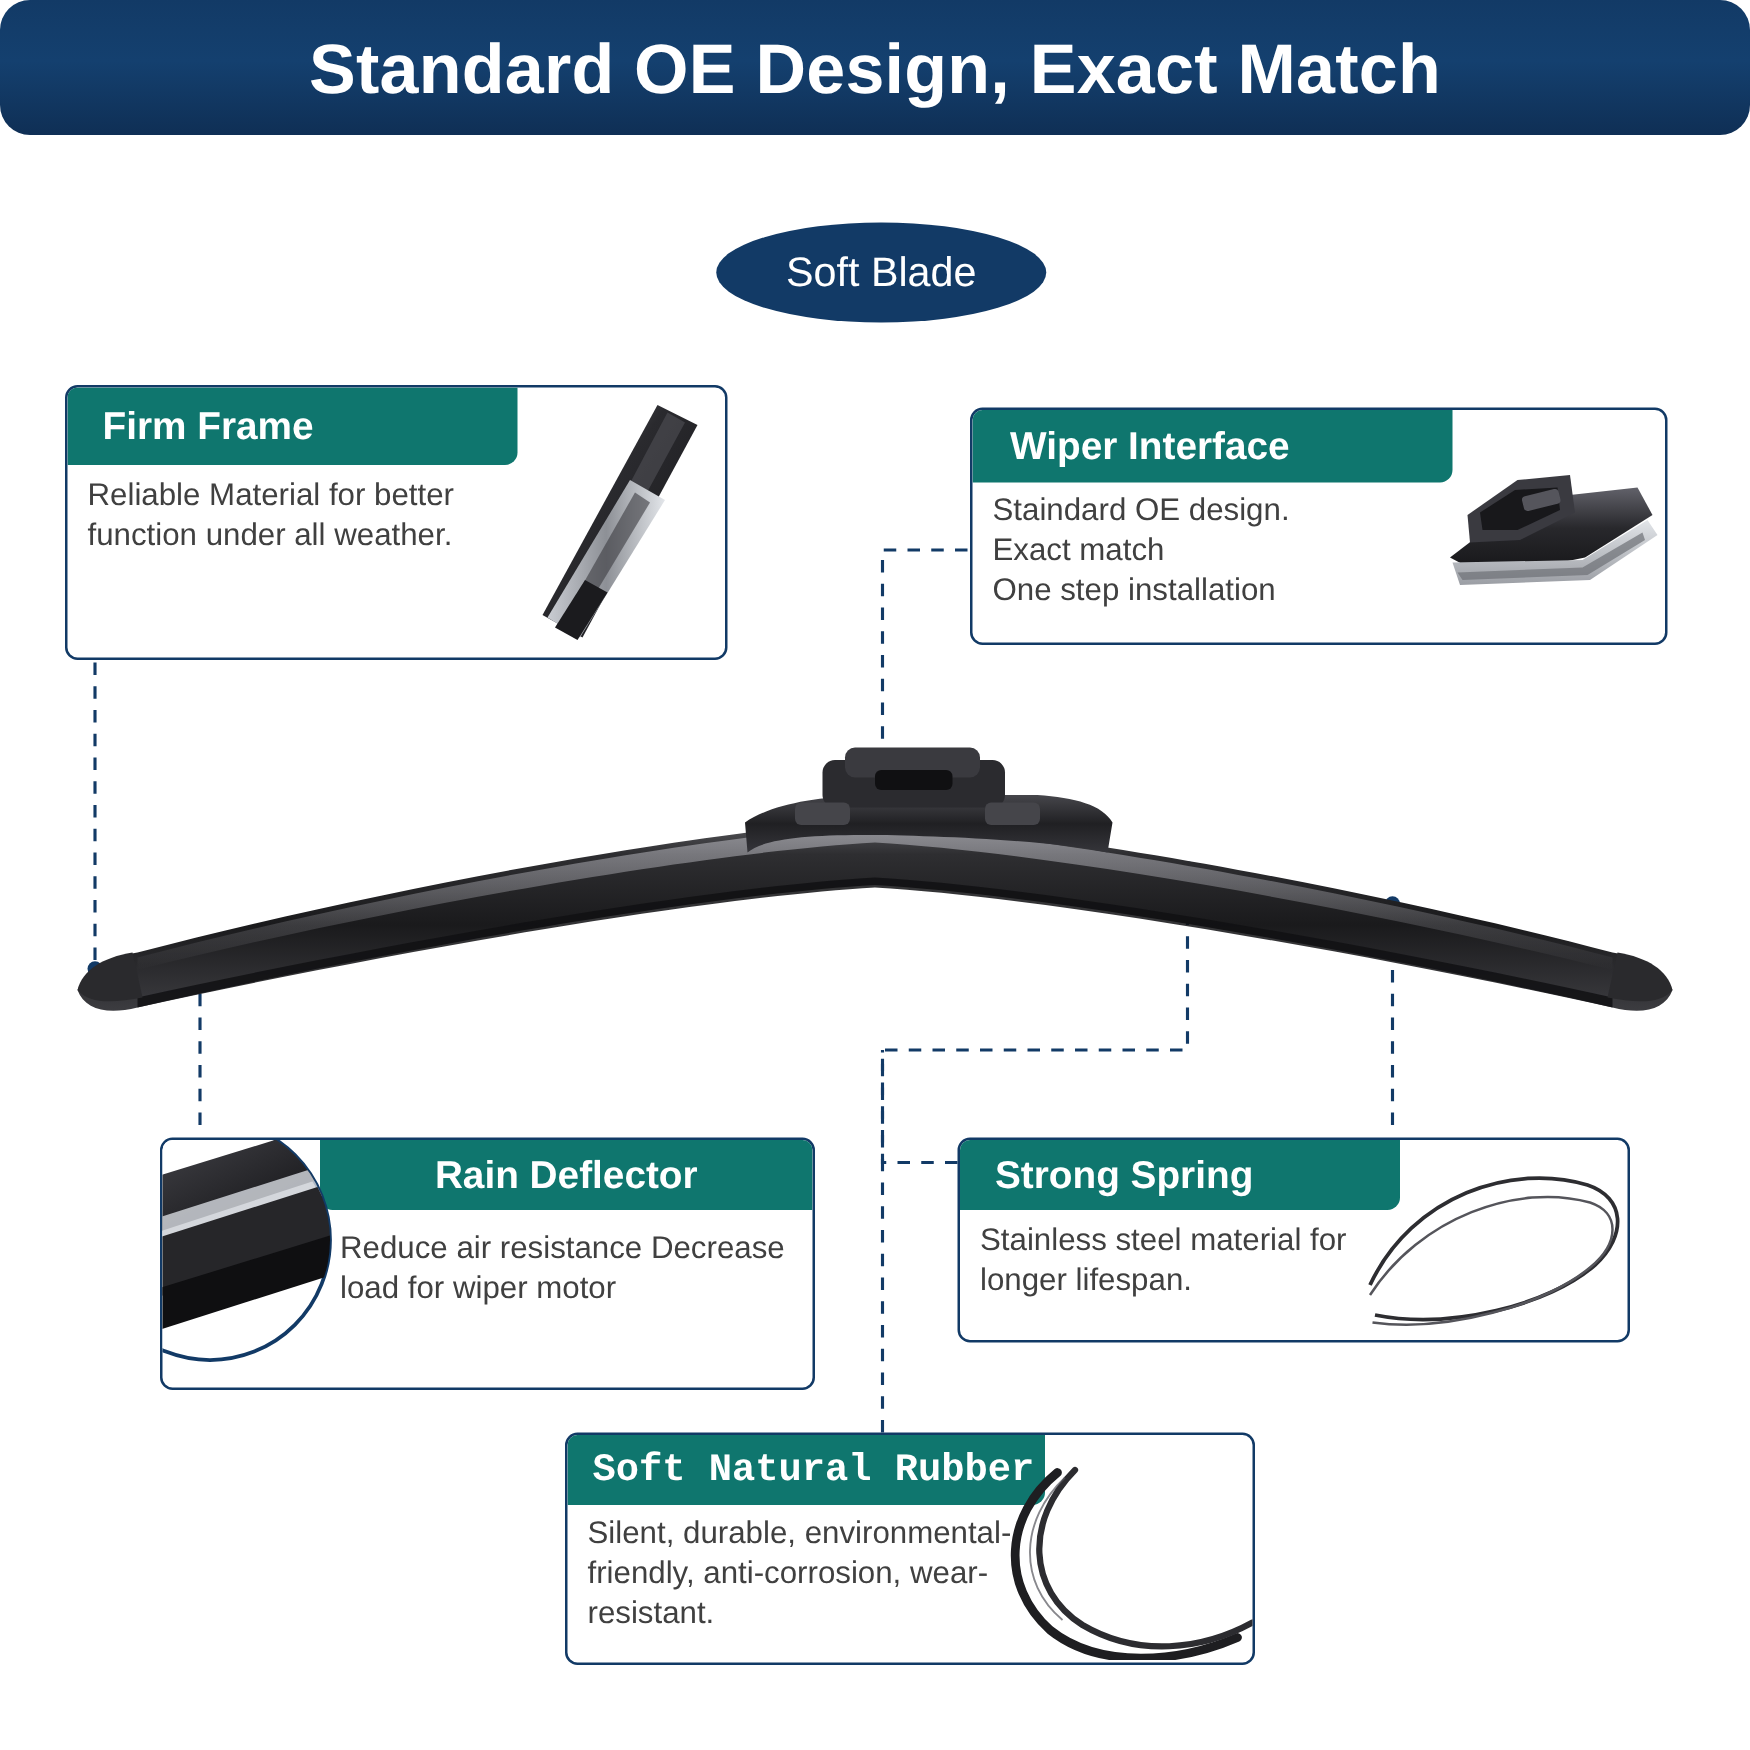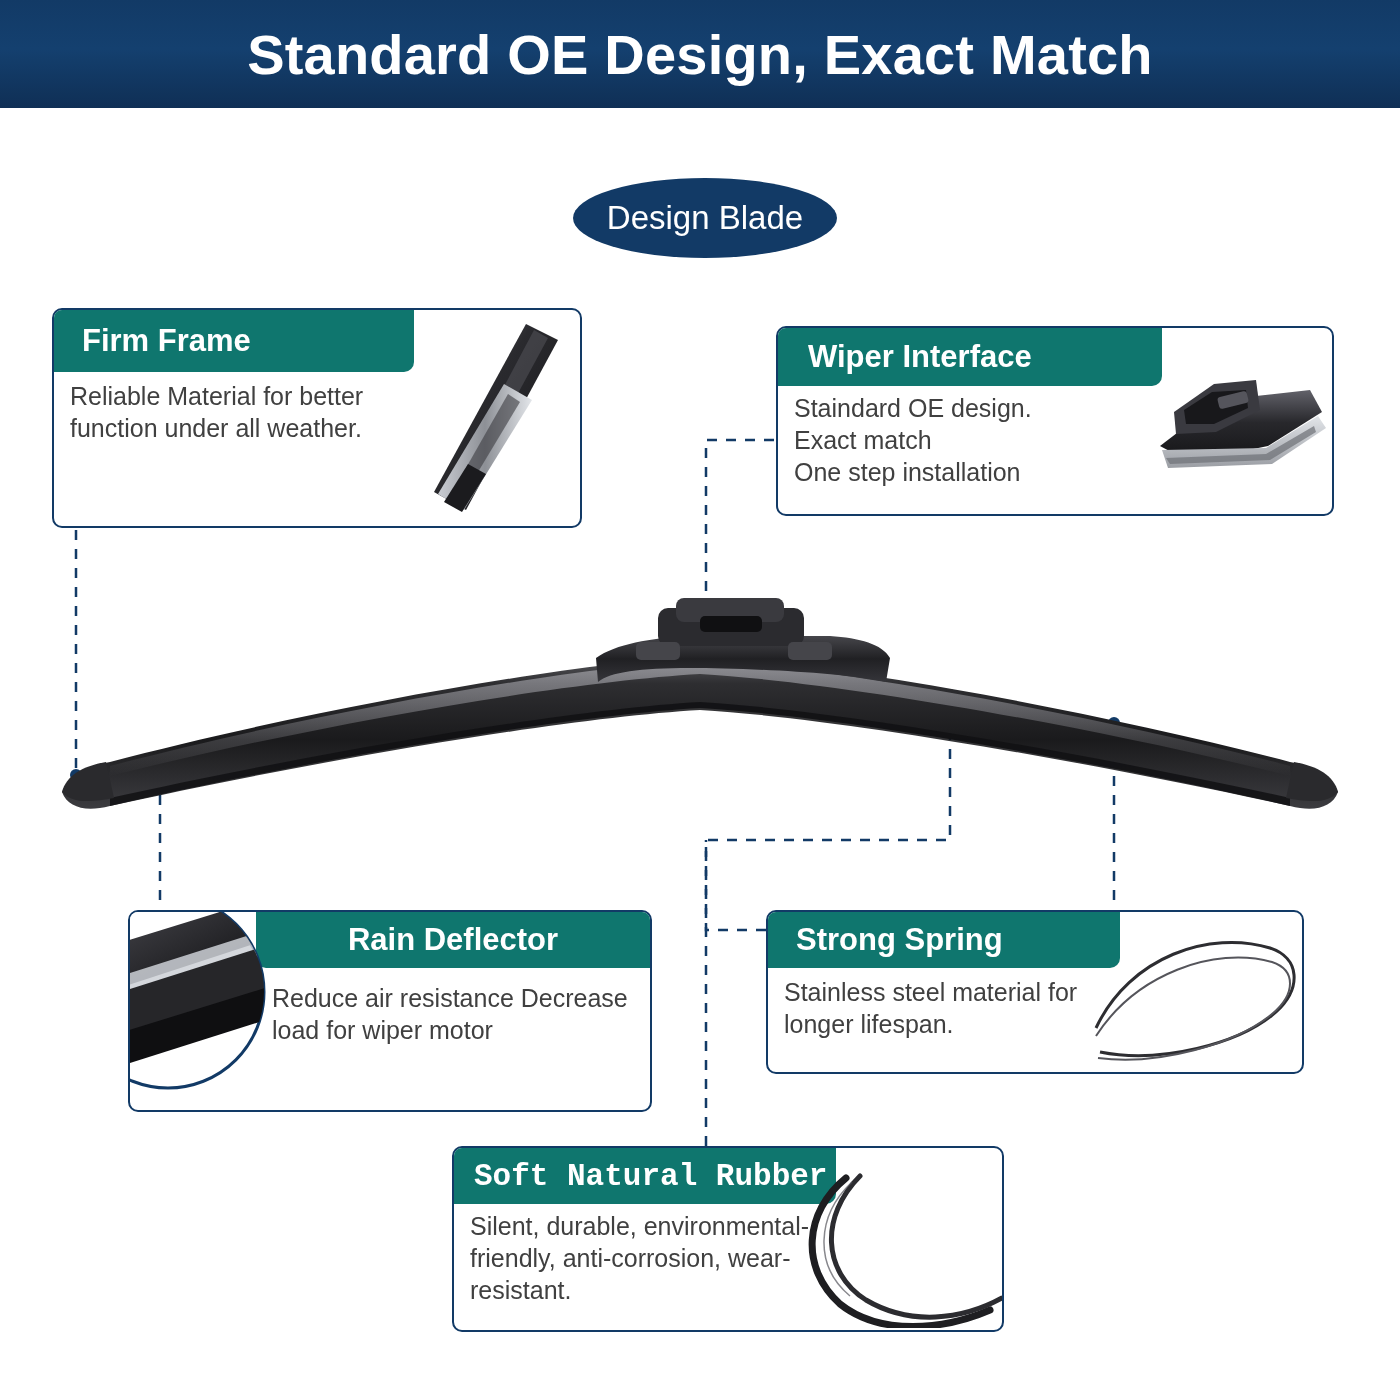--- a/index.html
+++ b/index.html
@@ -19,20 +19,21 @@
   #header-banner {
     position: absolute;
     left: 0;
     top: 0;
     width: 1400px;
     height: 108px;
     background: linear-gradient(180deg, #123a66 0%, #14406f 45%, #0f2f55 100%);
     display: flex;
     align-items: center;
     justify-content: center;
+    border-radius: 24px;
   }
   #header-title {
     color: #ffffff;
     font-size: 56px;
     font-weight: bold;
     letter-spacing: 0.2px;
     white-space: nowrap;
   }
 
   
@@ -234,21 +235,21 @@
   }
 </style>
 </head>
 <body>
 
 <div id="header-banner">
   <div id="header-title">Standard OE Design, Exact Match</div>
 </div>
 
 <div id="product-pill">
-  <span>Design Blade</span>
+  <span>Soft Blade</span>
 </div>
 
 <svg id="connectors" viewBox="0 0 1400 1400">
 
   <path d="M 76 530 L 76 770" stroke="#123a66" stroke-width="2.5" fill="none" stroke-dasharray="10,9"></path>
   <circle cx="76" cy="775" r="6" fill="#123a66"></circle>
 
   <path d="M 774 440 L 706 440 L 706 612" stroke="#123a66" stroke-width="2.5" fill="none" stroke-dasharray="10,9"></path>
   <circle cx="706" cy="617" r="6" fill="#123a66"></circle>
 

